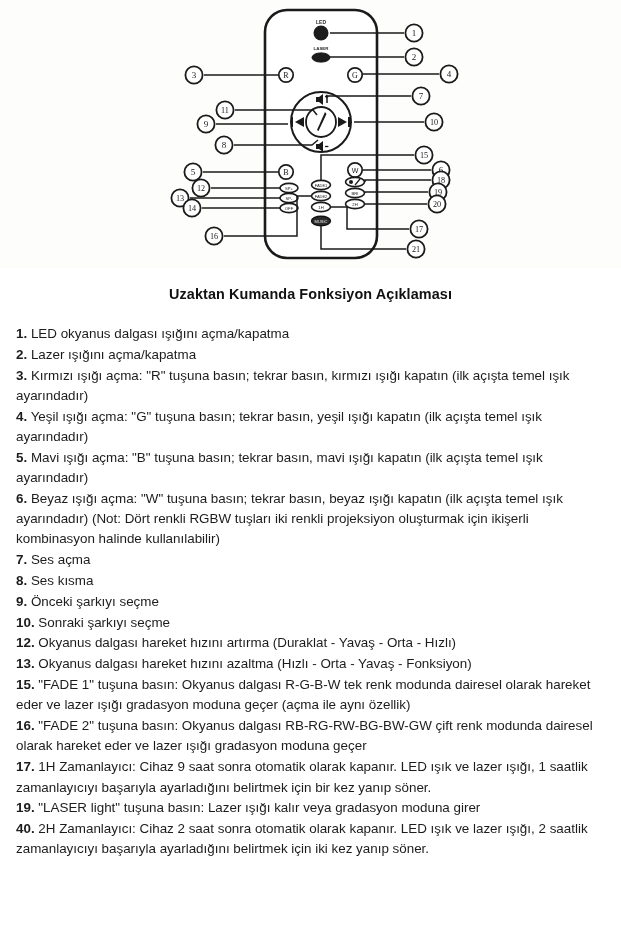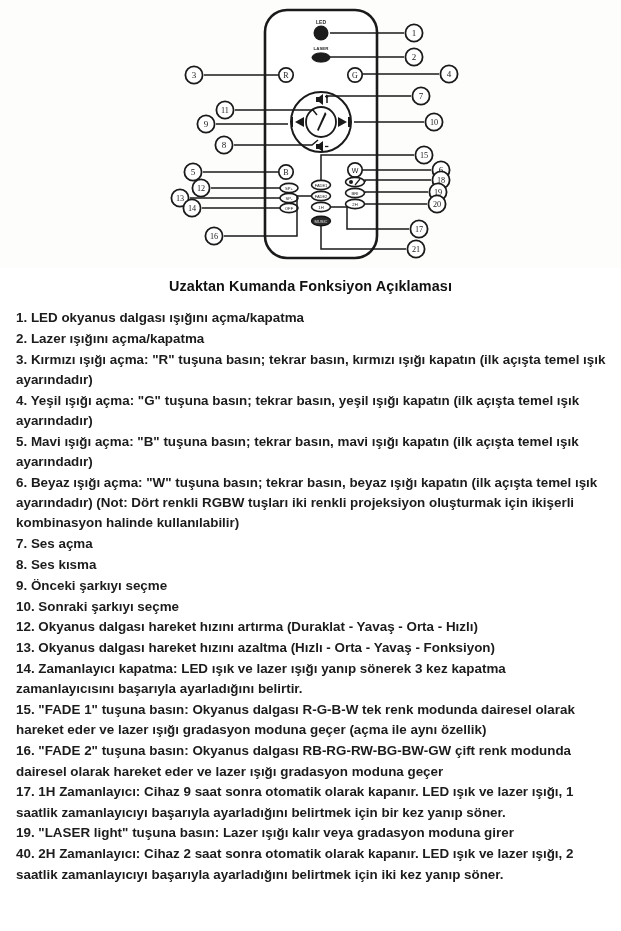--- a/index.html
+++ b/index.html
@@ -36,40 +36,40 @@
     height: 268px;
   }
 
   
   #doc-title {
     text-align: center;
     font-size: 14.4px;
     font-weight: bold;
     letter-spacing: 0.1px;
     color: #111;
-    margin: 8px;
+    margin: 16px;
     padding: 2px 0 6px 0;
   }
 
   
   #instructions {
     padding: 0 14px 0 16px;
   }
   .instr {
     font-size: 13.4px;
     line-height: 20.3px;
     color: #1c1c1c;
     margin: 0 0 0.5px 0;
     text-align: left;
   }
   .instr .num {
     font-weight: bold;
   }
   .instr .txt {
-    font-weight: bold;
+    font-weight: normal;
   }
 </style>
 </head>
 <body>
 
 <div id="page">
 
   <div id="diagram-area">
     <svg id="diagram-svg" viewBox="0 0 621 268" xmlns="http://www.w3.org/2000/svg">
 
@@ -270,21 +270,20 @@
       <p class="instr"><span class="num">3.</span><span class="txt"> Kırmızı ışığı açma: "R" tuşuna basın; tekrar basın, kırmızı ışığı kapatın (ilk açışta temel ışık ayarındadır)</span></p>
       <p class="instr"><span class="num">4.</span><span class="txt"> Yeşil ışığı açma: "G" tuşuna basın; tekrar basın, yeşil ışığı kapatın (ilk açışta temel ışık ayarındadır)</span></p>
       <p class="instr"><span class="num">5.</span><span class="txt"> Mavi ışığı açma: "B" tuşuna basın; tekrar basın, mavi ışığı kapatın (ilk açışta temel ışık ayarındadır)</span></p>
       <p class="instr"><span class="num">6.</span><span class="txt"> Beyaz ışığı açma: "W" tuşuna basın; tekrar basın, beyaz ışığı kapatın (ilk açışta temel ışık ayarındadır) (Not: Dört renkli RGBW tuşları iki renkli projeksiyon oluşturmak için ikişerli kombinasyon halinde kullanılabilir)</span></p>
       <p class="instr"><span class="num">7.</span><span class="txt"> Ses açma</span></p>
       <p class="instr"><span class="num">8.</span><span class="txt"> Ses kısma</span></p>
       <p class="instr"><span class="num">9.</span><span class="txt"> Önceki şarkıyı seçme</span></p>
       <p class="instr"><span class="num">10.</span><span class="txt"> Sonraki şarkıyı seçme</span></p>
       <p class="instr"><span class="num">12.</span><span class="txt"> Okyanus dalgası hareket hızını artırma (Duraklat - Yavaş - Orta - Hızlı)</span></p>
       <p class="instr"><span class="num">13.</span><span class="txt"> Okyanus dalgası hareket hızını azaltma (Hızlı - Orta - Yavaş - Fonksiyon)</span></p>
-      <p class="instr"><span class="num">14.</span><span class="txt"> Zamanlayıcı kapatma: LED ışık ve lazer ışığı yanıp sönerek 3 kez kapatma zamanlayıcısını başarıyla ayarladığını belirtir.</span></p>
       <p class="instr"><span class="num">15.</span><span class="txt"> "FADE 1" tuşuna basın: Okyanus dalgası R-G-B-W tek renk modunda dairesel olarak hareket eder ve lazer ışığı gradasyon moduna geçer (açma ile aynı özellik)</span></p>
       <p class="instr"><span class="num">16.</span><span class="txt"> "FADE 2" tuşuna basın: Okyanus dalgası RB-RG-RW-BG-BW-GW çift renk modunda dairesel olarak hareket eder ve lazer ışığı gradasyon moduna geçer</span></p>
       <p class="instr"><span class="num">17.</span><span class="txt"> 1H Zamanlayıcı: Cihaz 9 saat sonra otomatik olarak kapanır. LED ışık ve lazer ışığı, 1 saatlik zamanlayıcıyı başarıyla ayarladığını belirtmek için bir kez yanıp söner.</span></p>
       <p class="instr"><span class="num">19.</span><span class="txt"> "LASER light" tuşuna basın: Lazer ışığı kalır veya gradasyon moduna girer</span></p>
       <p class="instr"><span class="num">40.</span><span class="txt"> 2H Zamanlayıcı: Cihaz 2 saat sonra otomatik olarak kapanır. LED ışık ve lazer ışığı, 2 saatlik zamanlayıcıyı başarıyla ayarladığını belirtmek için iki kez yanıp söner.</span></p>
     </div>
 
 </div>
 
 </body></html>

